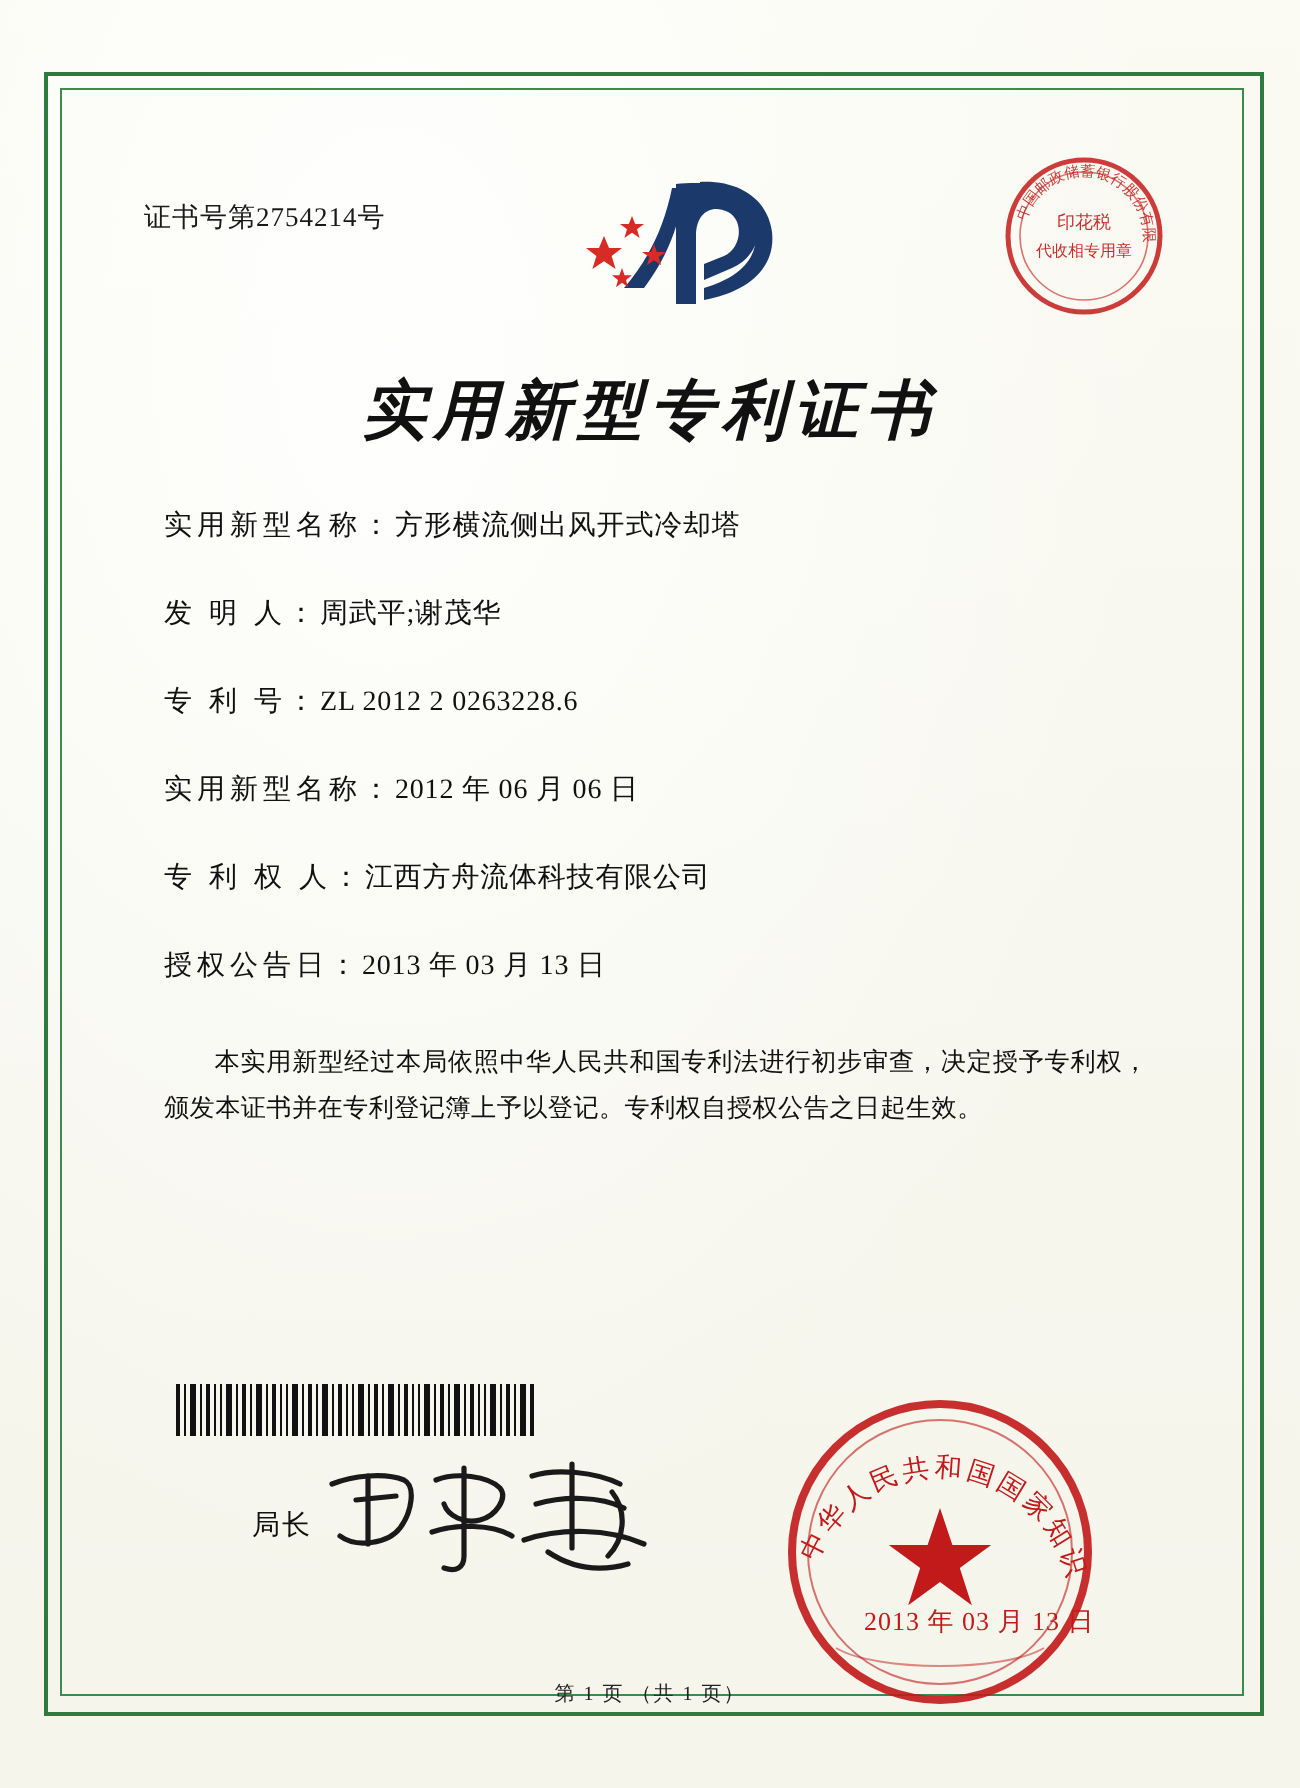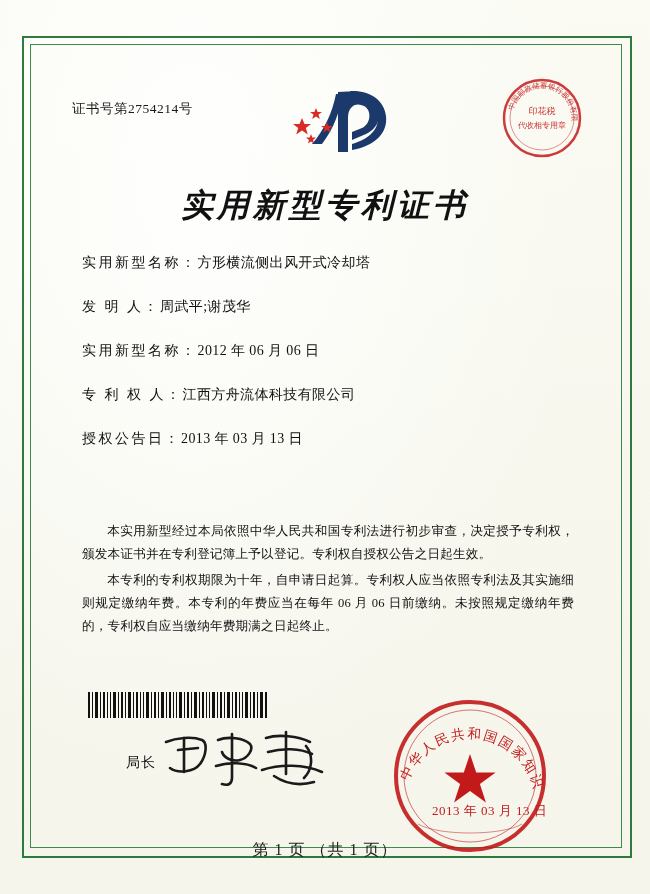--- a/index.html
+++ b/index.html
@@ -156,21 +156,21 @@
     font-size: 13px;
     color: #c21a1a;
     letter-spacing: 0.5px;
   }
   .page-foot {
     position: absolute;
     left: 0;
     top: 786px;
     width: 570px;
     text-align: center;
-    font-size: 16px;
+    font-size: 10px;
     color: #222;
     letter-spacing: 1px;
   }
 </style>
 </head>
 <body>
 
 <div class="page">
   <div class="paper-tint"></div>
 
@@ -212,33 +212,35 @@
     <div class="title">实用新型专利证书</div>
 
     <div class="fields">
       <div class="field">
         <span class="lbl">实用新型名称：</span><span>方形横流侧出风开式冷却塔</span>
       </div>
       <div class="field">
         <span class="lbl">发 明 人：</span><span>周武平;谢茂华</span>
       </div>
       <div class="field">
+        <span class="lbl">专 利 号：</span><span>ZL 2012 2 0263228.6</span>
+      </div>
+      <div class="field">
         <span class="lbl">实用新型名称：</span><span>2012 年 06 月 06 日</span>
       </div>
       <div class="field">
         <span class="lbl">专 利 权 人：</span><span>江西方舟流体科技有限公司</span>
       </div>
       <div class="field">
         <span class="lbl">授权公告日：</span><span>2013 年 03 月 13 日</span>
       </div>
     </div>
 
     <div class="body-text">
       <p>本实用新型经过本局依照中华人民共和国专利法进行初步审查，决定授予专利权，颁发本证书并在专利登记簿上予以登记。专利权自授权公告之日起生效。</p>
-      <p>本专利的专利权期限为十年，自申请日起算。专利权人应当依照专利法及其实施细则规定缴纳年费。本专利的年费应当在每年 06 月 06 日前缴纳。未按照规定缴纳年费的，专利权自应当缴纳年费期满之日起终止。</p>
     </div>
 
     <div class="barcode">
       <svg width="180" height="26" viewBox="0 0 180 26">
         <g fill="#111">
           <rect x="0" y="0" width="2" height="26"></rect>
             <rect x="4" y="0" width="1" height="26"></rect>
           <rect x="7" y="0" width="3" height="26"></rect>
             <rect x="12" y="0" width="1" height="26"></rect>
           <rect x="15" y="0" width="2" height="26"></rect>

